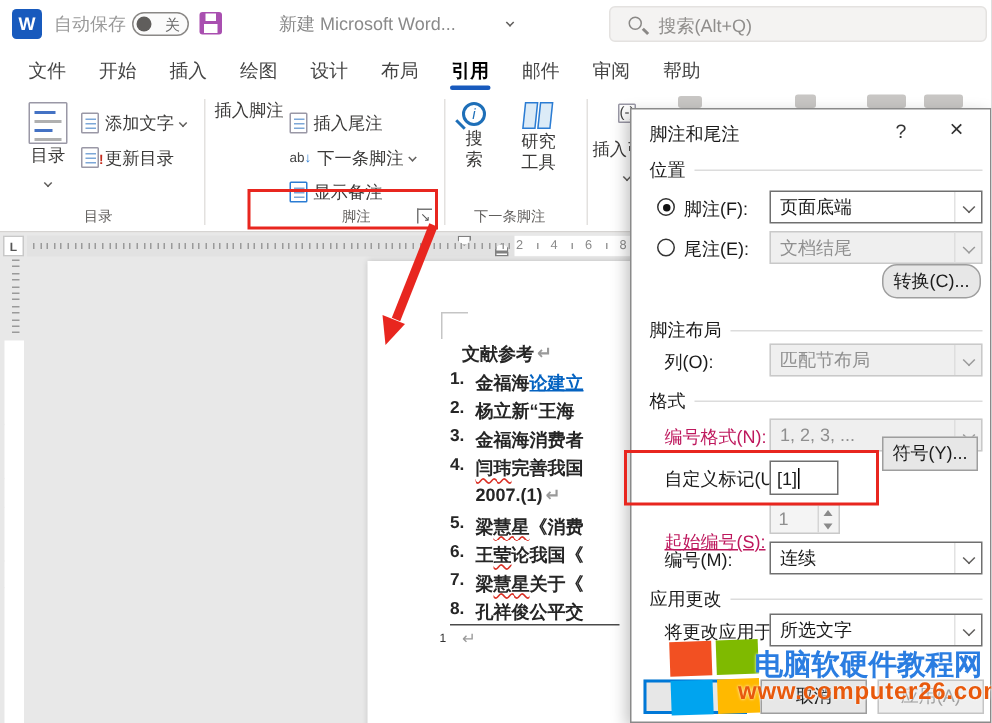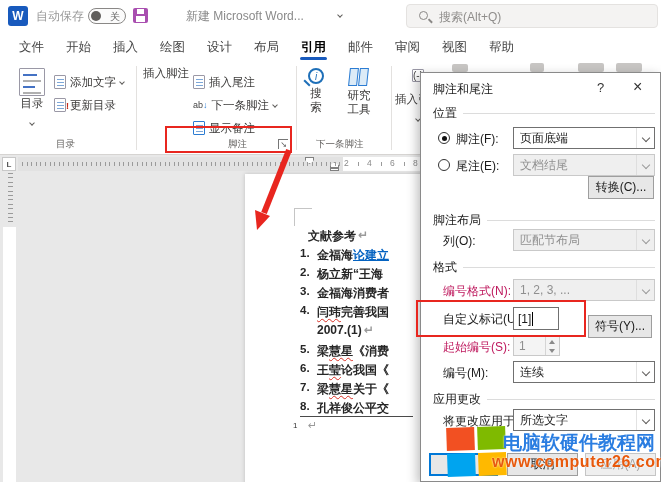--- a/index.html
+++ b/index.html
@@ -163,21 +163,20 @@
   <div id="tab-row" class="abs">
       <div class="tab">文件</div>
       <div class="tab">开始</div>
       <div class="tab">插入</div>
       <div class="tab">绘图</div>
       <div class="tab">设计</div>
       <div class="tab">布局</div>
       <div class="tab active">引用</div>
       <div class="tab">邮件</div>
       <div class="tab">审阅</div>
-      <div class="tab">视图</div>
       <div class="tab">帮助</div>
     </div>
 
   <div id="ribbon" class="abs">
 
     <div id="toc-big" class="abs">
       <div id="toc-icon">
           <i></i>
           <i></i>
           <i></i>
@@ -470,21 +469,21 @@
 
     <span class="radio abs" style="left:17px;top:86px;"></span>
     <span class="dlabel" style="left:35px;top:85px;">尾注(E):</span>
     <div class="combo dis" style="left:92px;top:81px;">
       <span class="ct">文档结尾</span>
         <span class="cbtn">
           <i class="chev"></i>
         </span>
     </div>
 
-    <div class="wbtn" style="left:167px;top:103px;width:66px;">转换(C)...</div>
+    <div class="wbtn" style="left:167px;top:103px;width:66px;border-radius:10px;">转换(C)...</div>
 
     <div class="sec" style="top:139px;">
         <span>脚注布局</span>
         <i class="secline"></i>
       </div>
     <span class="dlabel" style="left:22px;top:160px;">列(O):</span>
     <div class="combo dis" style="left:92px;top:156px;">
       <span class="ct">匹配节布局</span>
         <span class="cbtn">
           <i class="chev"></i>
@@ -501,23 +500,23 @@
         <span class="cbtn">
           <i class="chev"></i>
         </span>
     </div>
 
     <span class="dlabel" style="left:22px;top:238px;">自定义标记(U):</span>
     <div class="tinput" style="left:92px;top:234px;">
       <span>[1]</span>
         <span class="caret"></span>
     </div>
-    <div class="wbtn" style="left:167px;top:242px;width:64px;">符号(Y)...</div>
-
-    <span class="dlabel dis" style="left:22px;top:266px;">起始编号(S):</span>
+    <div class="wbtn" style="left:167px;top:218px;width:64px;">符号(Y)...</div>
+
+    <span class="dlabel dis" style="left:22px;top:280px;text-decoration:underline;">起始编号(S):</span>
     <div class="spin" style="left:92px;top:263px;">
       <span class="sval">1</span>
       <span class="sarr">
           <i class="up"></i>
           <i class="dn"></i>
         </span>
     </div>
 
     <span class="dlabel" style="left:22px;top:292px;">编号(M):</span>
     <div class="combo" style="left:92px;top:288px;">

